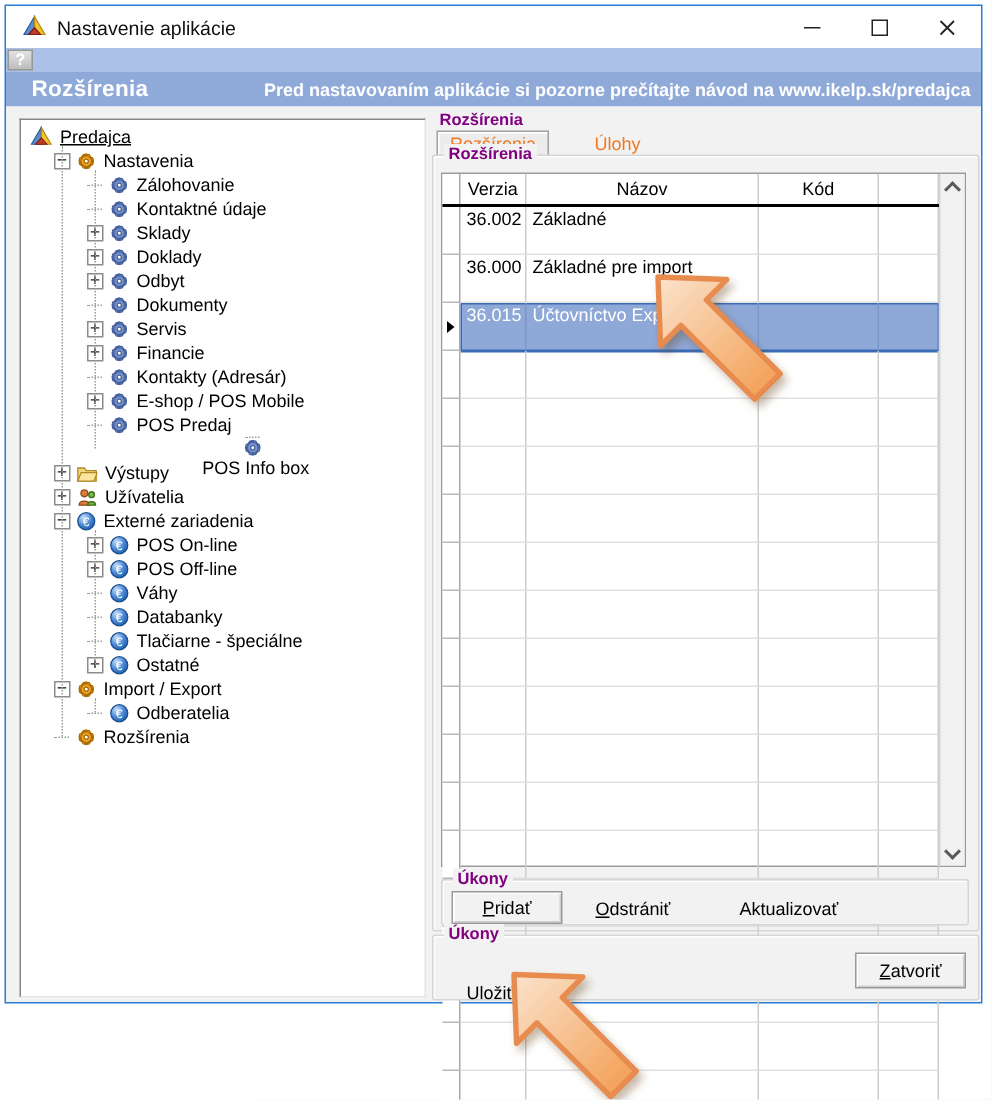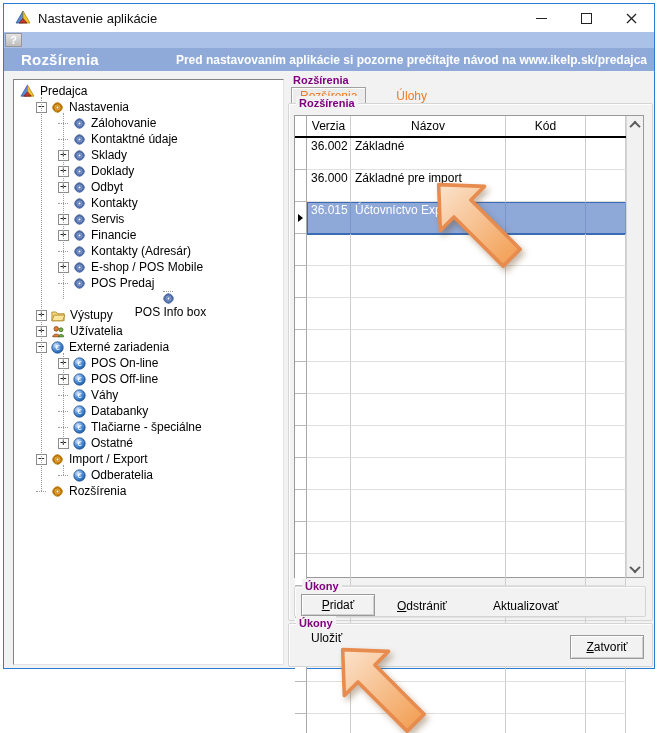--- a/index.html
+++ b/index.html
@@ -134,21 +134,21 @@
     <div class="help-btn">?</div>
   </div>
   <div class="header">
     <span class="header-title">Rozšírenia</span>
     <span class="header-notice">Pred nastavovaním aplikácie si pozorne prečítajte návod na www.ikelp.sk/predajca</span>
   </div>
 
   <div class="content">
 
     <div class="tree-panel">
-        <div class="tree-row" style="top: 3px; padding-left: 6px;">
+        <div class="tree-row" style="top: 3px; padding-left: 6px; text-decoration: underline;">
           <span class="tree-icon">
             <svg width="15" height="14" viewBox="0 0 16 15">
               <polygon points="8,1 1,13 8,13" fill="#5b8bd0" stroke="#2d5b9e" stroke-width="0.8"></polygon>
               <polygon points="8,1 15,13 8,13" fill="#f2c12e" stroke="#b08a10" stroke-width="0.8"></polygon>
               <polygon points="4,13 12,13 8,8.5" fill="#c23b2a" stroke="#7d1f14" stroke-width="0.8"></polygon>
             </svg>
           </span>
           <span>Predajca</span>
         </div>
         <div class="tree-row" style="top: 19px; padding-left: 22px;">
@@ -247,21 +247,21 @@
             <svg width="13" height="13" viewBox="0 0 16 16">
               <g fill="#7b95cc" stroke="#44609e">
                 <rect x="3.4" y="3.4" width="9.2" height="9.2" rx="1.5" transform="rotate(45 8 8)"></rect>
                 <rect x="3.4" y="3.4" width="9.2" height="9.2" rx="1.5" transform="rotate(22.5 8 8)"></rect>
                 <rect x="3.4" y="3.4" width="9.2" height="9.2" rx="1.5" transform="rotate(67.5 8 8)"></rect>
                 <circle cx="8" cy="8" r="4.4"></circle>
                 <circle cx="8" cy="8" r="1.7" fill="#fff"></circle>
               </g>
             </svg>
           </span>
-          <span>Kontakty</span>
+          <span>Dokumenty</span>
         </div>
         <div class="tree-row" style="top: 131px; padding-left: 44px;">
           <span class="expander plus"></span>
           <span class="tree-icon">
             <svg width="13" height="13" viewBox="0 0 16 16">
               <g fill="#7b95cc" stroke="#44609e">
                 <rect x="3.4" y="3.4" width="9.2" height="9.2" rx="1.5" transform="rotate(45 8 8)"></rect>
                 <rect x="3.4" y="3.4" width="9.2" height="9.2" rx="1.5" transform="rotate(22.5 8 8)"></rect>
                 <rect x="3.4" y="3.4" width="9.2" height="9.2" rx="1.5" transform="rotate(67.5 8 8)"></rect>
                 <circle cx="8" cy="8" r="4.4"></circle>
@@ -813,21 +813,21 @@
             <button class="btn-raised" style="left: 6px; top: 7px; width: 74px; height: 22px;"><u>P</u>ridať</button>
             <button class="btn-flat" style="left: 96px; top: 11px;"><u>O</u>dstrániť</button>
             <button class="btn-flat" style="left: 192px; top: 11px;">Aktualizovať</button>
           </div>
       </div>
     </div>
 
     <div class="fieldset fs-footer">
       <span class="legend">Úkony</span>
       <div id="footer-buttons">
-          <button class="btn-flat" style="left: 16px; top: 6px;">Uložiť</button>
+          <button class="btn-flat" style="left: 16px; top: 30px;">Uložiť</button>
           <button class="btn-raised" style="right: 8px; top: 11px; width: 74px; height: 24px;"><u>Z</u>atvoriť</button>
         </div>
     </div>
 
   </div>
 </div>
 
 <svg class="arrow" style="left:416px;top:162px;" width="120" height="120" viewBox="0 0 100 100">
   <defs>
     <linearGradient id="ag1" x1="0" y1="0" x2="0" y2="1">

